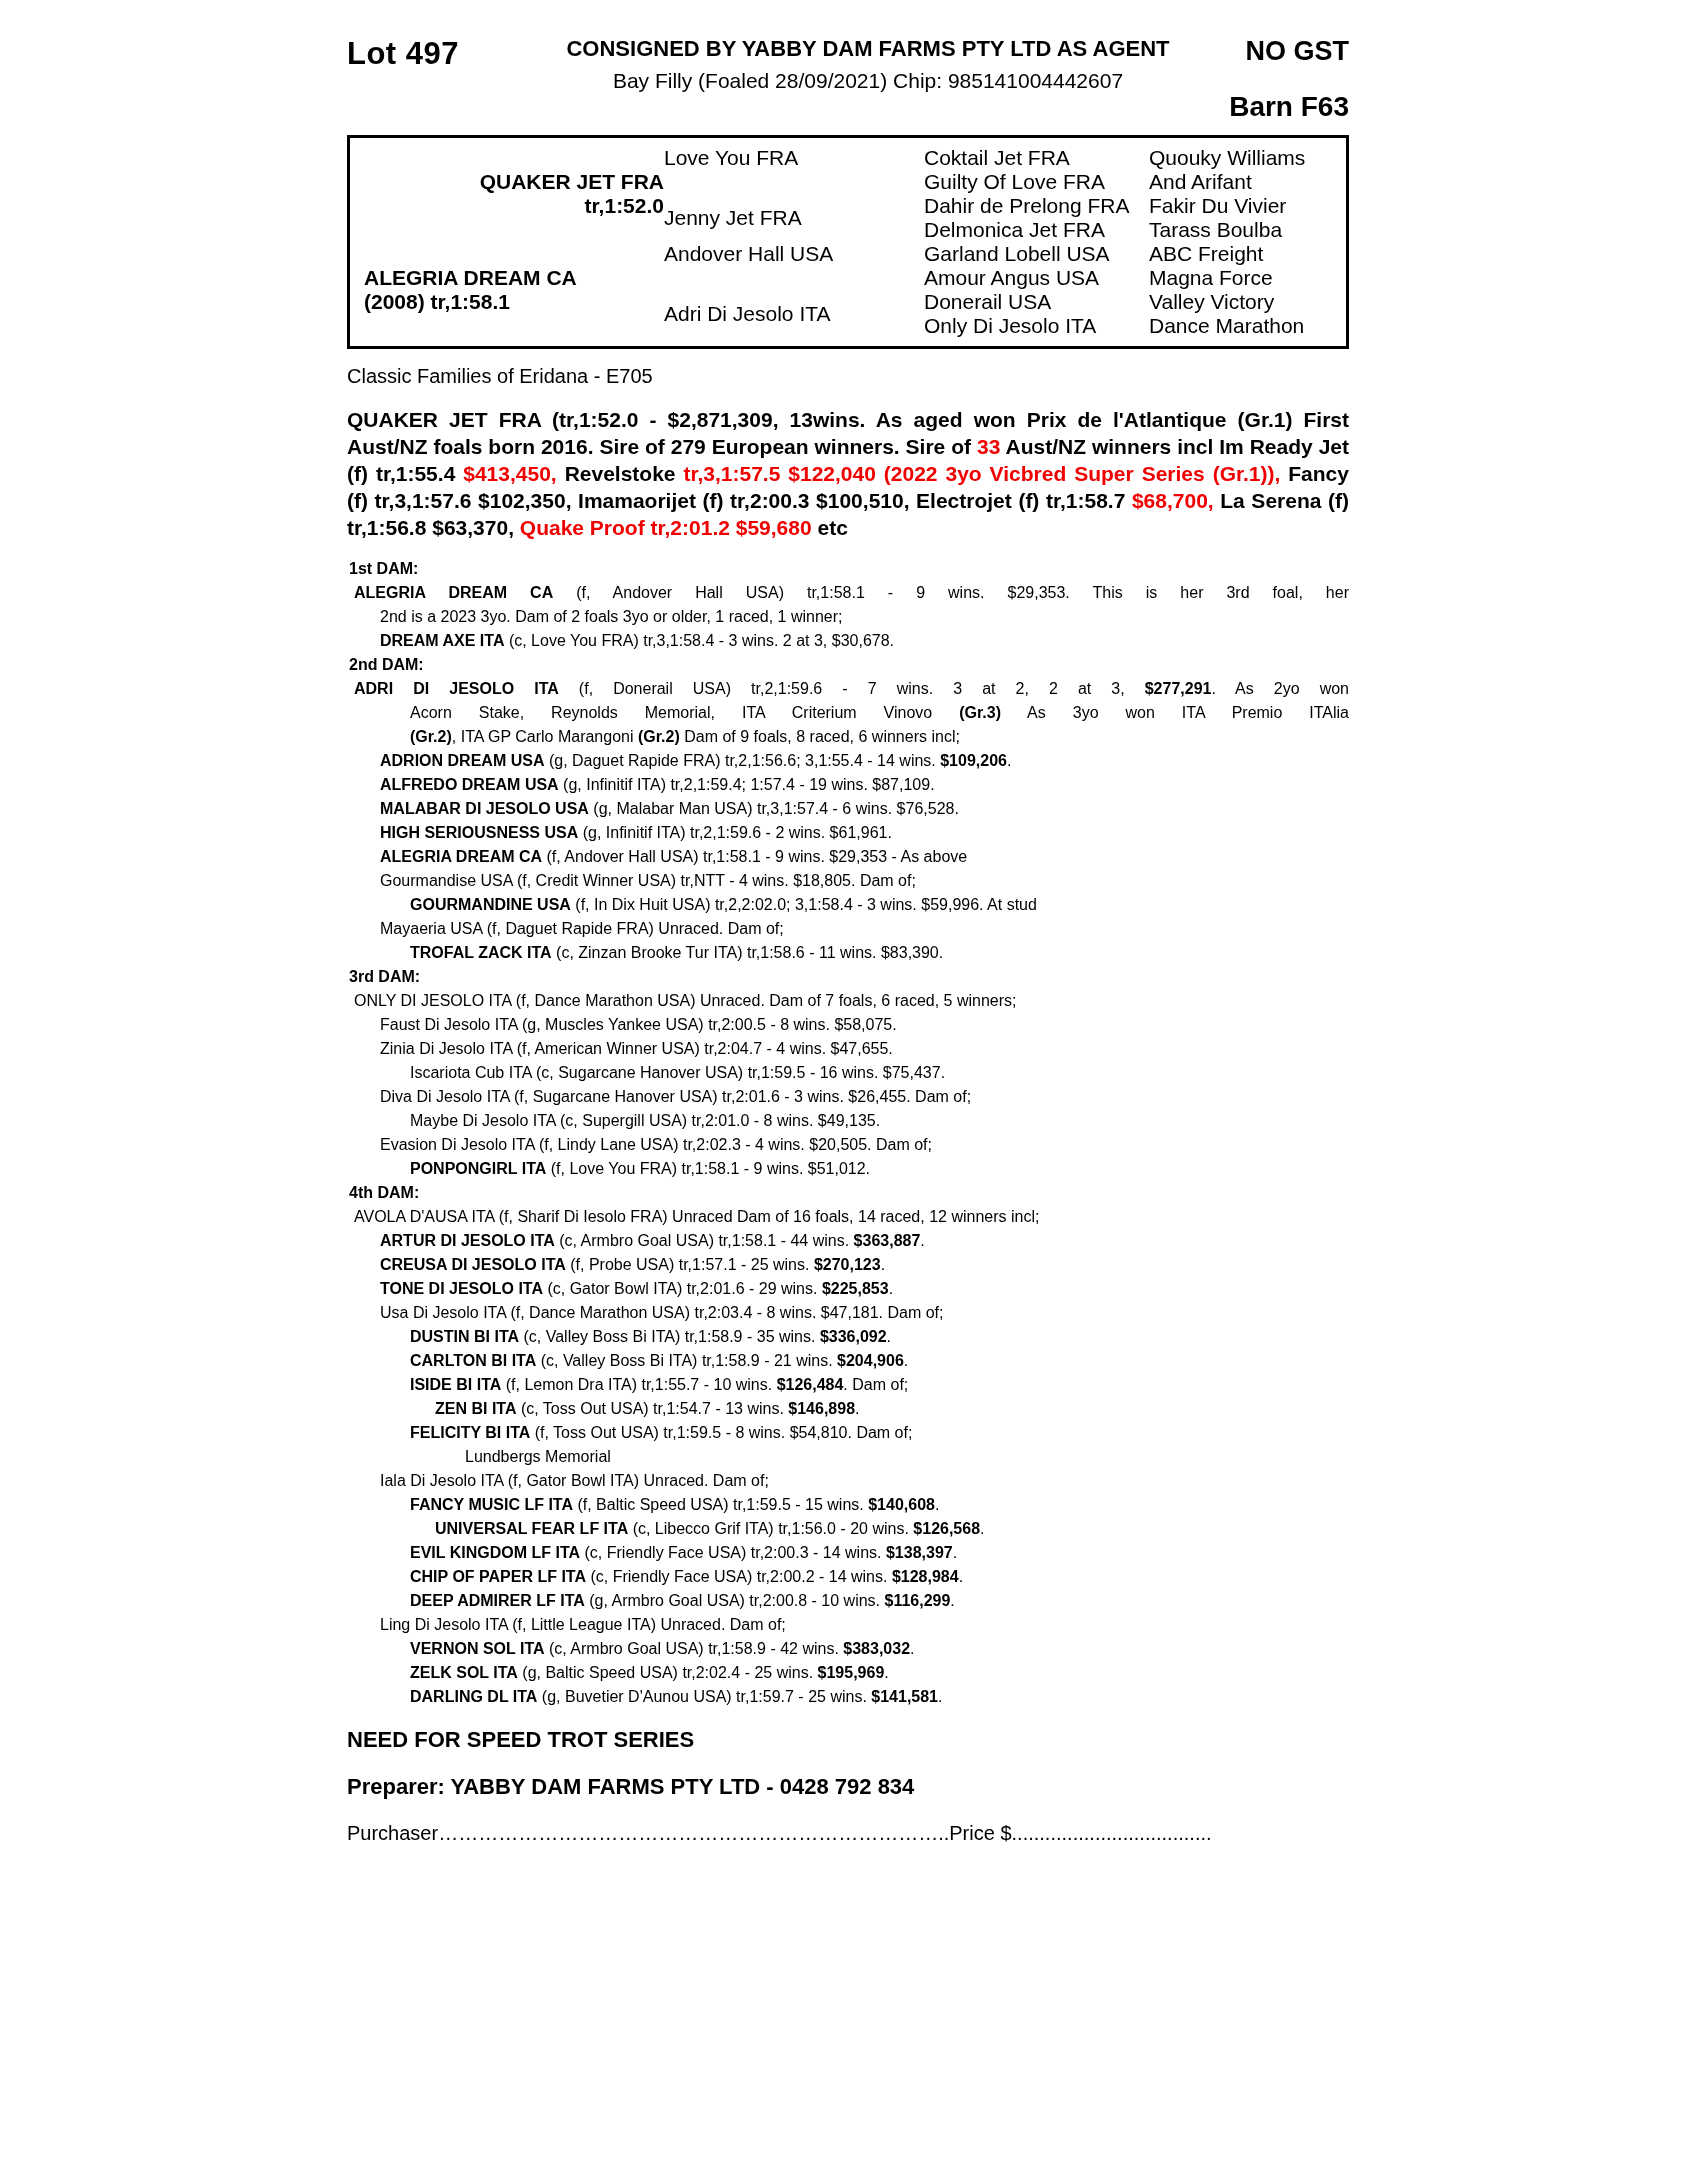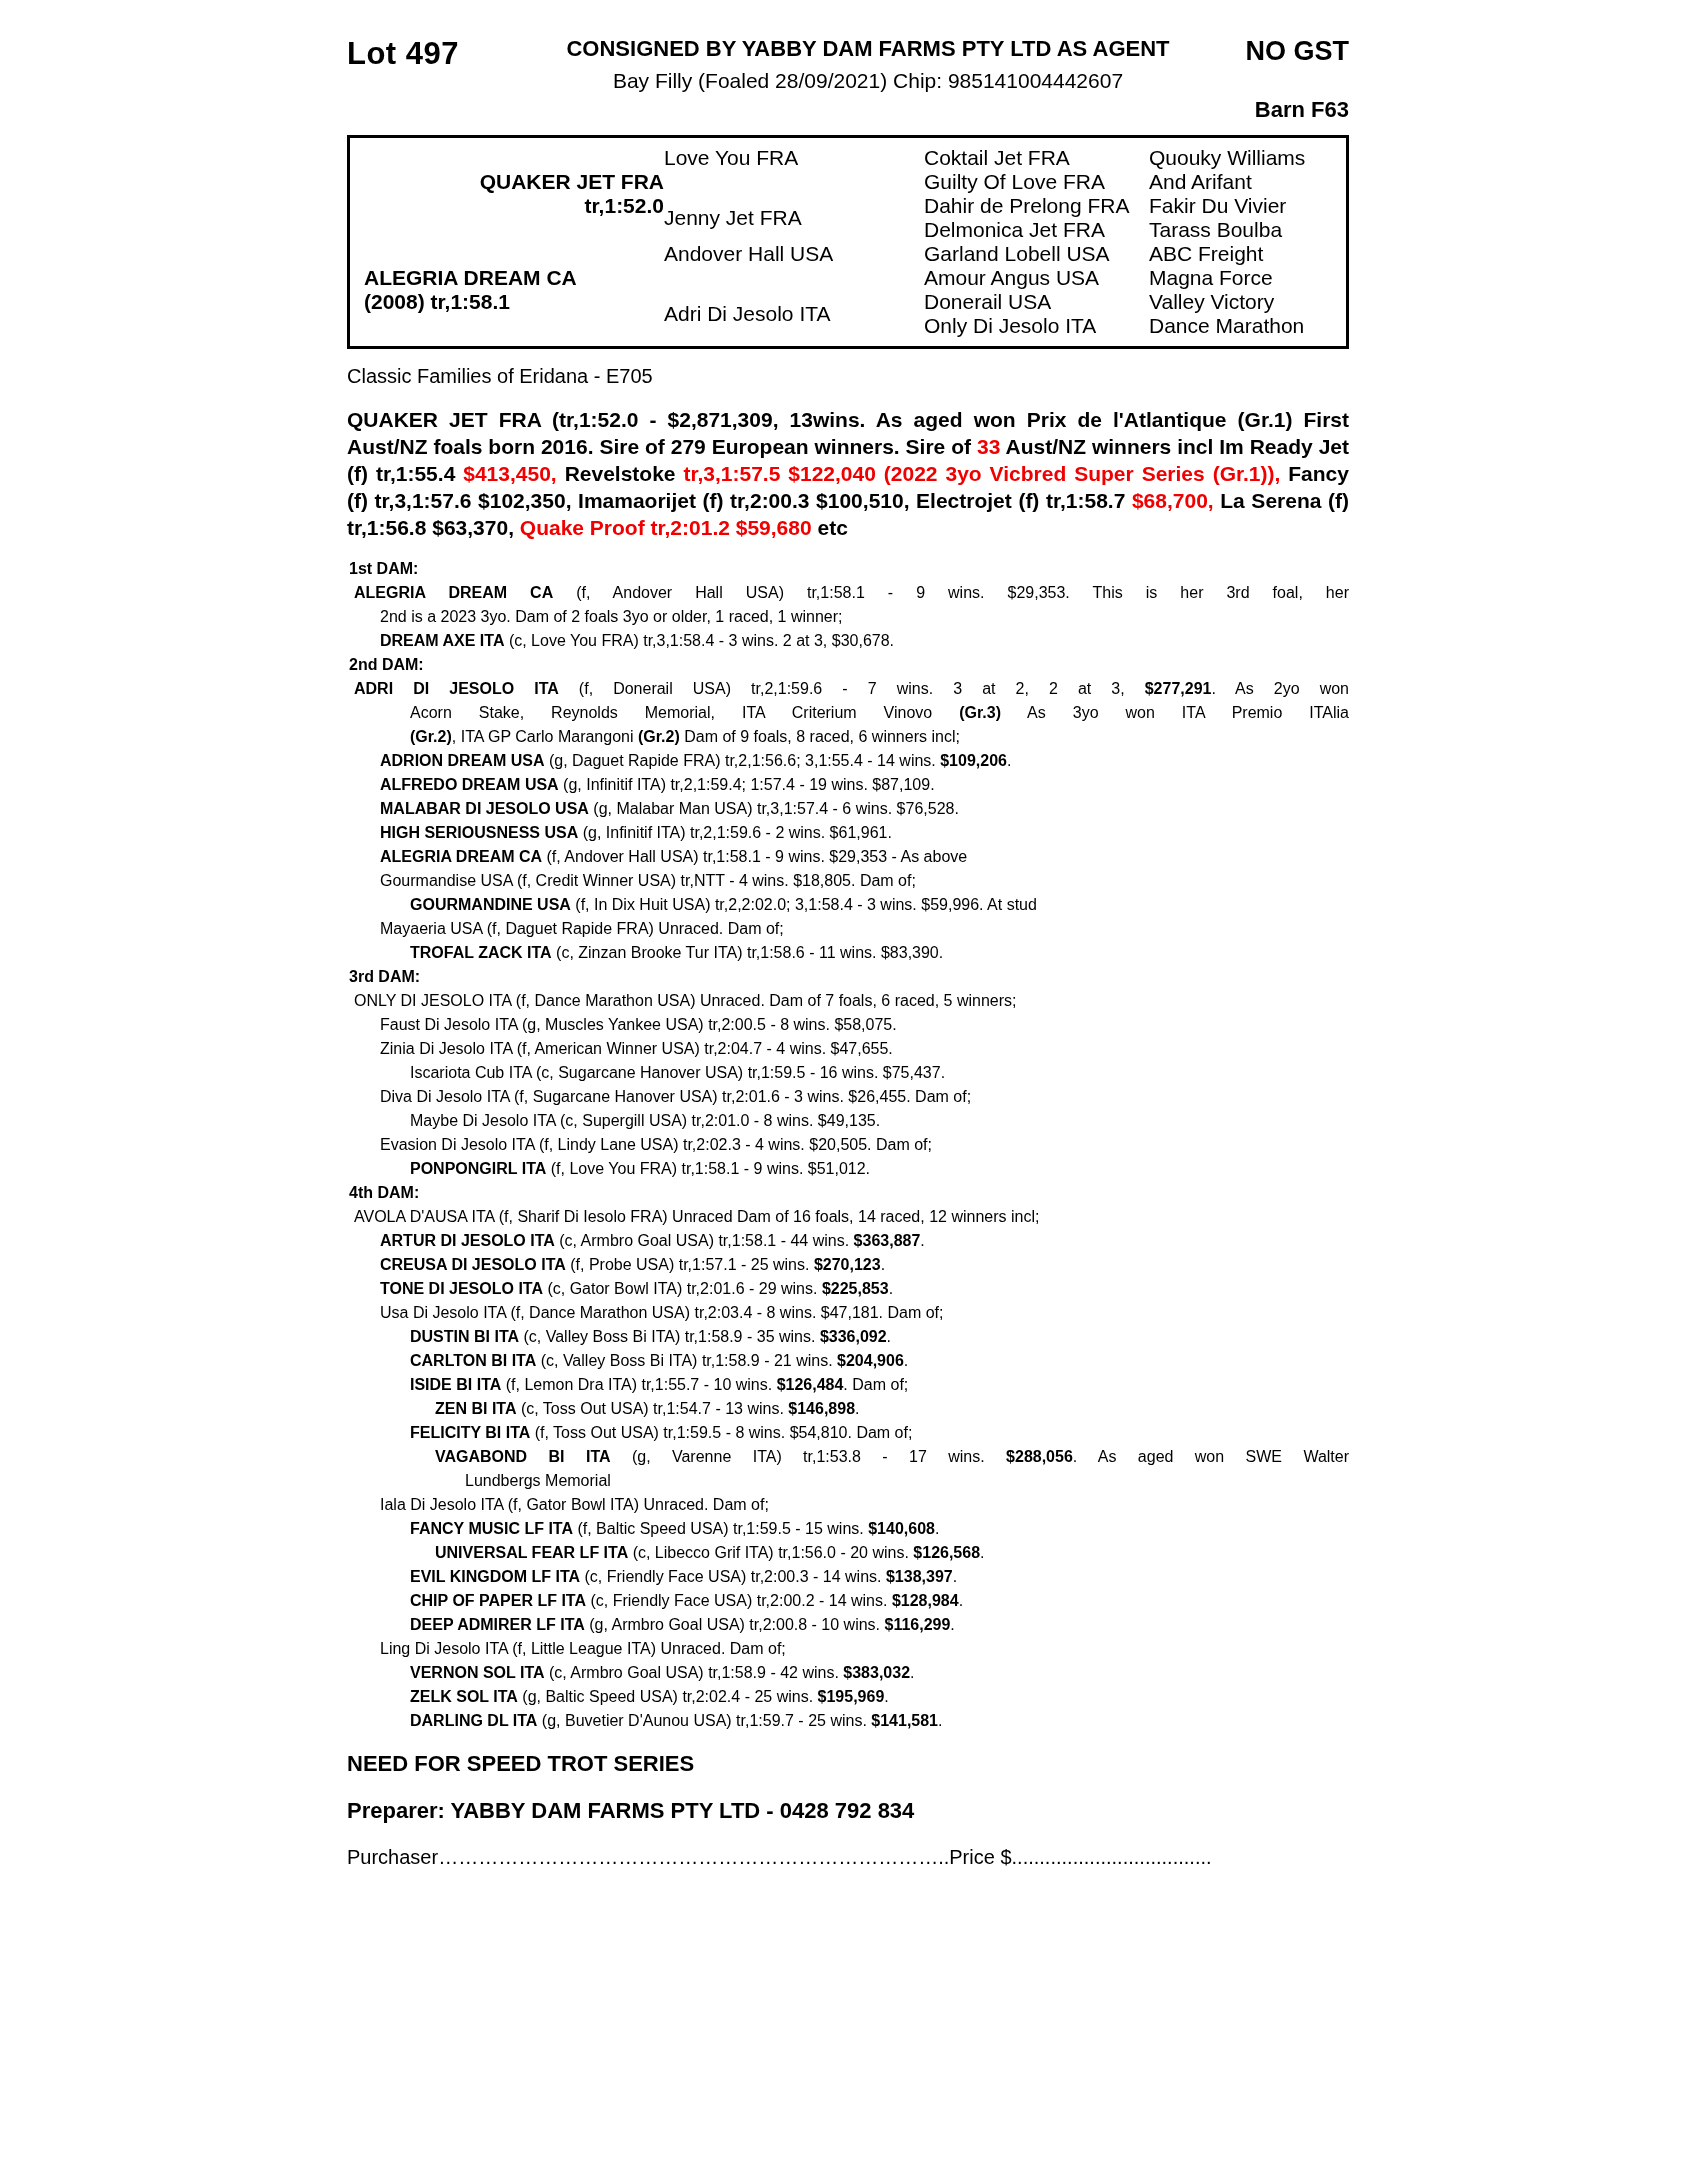--- a/index.html
+++ b/index.html
@@ -6,21 +6,21 @@
   body{width:1683px;height:2178px;position:relative;font-family:"Liberation Sans", sans-serif;color:#000;-webkit-font-smoothing:antialiased;}
   .page{position:absolute;left:347px;top:36px;width:1002px;}
   
   .hdr{display:grid;grid-template-columns:203px 1fr 163px;align-items:start;}
   .lot{font-size:31px;font-weight:bold;letter-spacing:0.5px;}
   .hdr-center{text-align:center;}
   .consigned{font-size:22px;font-weight:bold;}
   .foaling{font-size:21px;margin-top:7px;}
   .hdr-right{text-align:right;}
   .nogst{font-size:27px;font-weight:bold;}
-  .barn{font-size:22px;font-weight:bold;margin-top:30px;}
+  .barn{font-size:28px;font-weight:bold;margin-top:24px;}
   
   .ped-box{margin-top:12px;border:3px solid #000;padding:8px 6px 8px 14px;display:grid;
            grid-template-columns:300px 260px 225px auto;grid-auto-rows:24px;font-size:21px;}
   .ped-cell{white-space:nowrap;overflow:visible;}
   .ped-main{font-weight:bold;align-self:center;}
   .c1{grid-column:1;}
   .sire-cell{grid-row:1 / span 4;text-align:right;}
   .dam-cell{grid-row:5 / span 4;}
   .c2{grid-column:2;}
   .g0{grid-row:1 / span 2;align-self:start;}
@@ -140,21 +140,20 @@
       <div class="line i1"><span>AVOLA D'AUSA ITA (f, Sharif Di Iesolo FRA) Unraced Dam of 16 foals, 14 raced, 12 winners incl;</span></div>
       <div class="line i2"><span class="b">ARTUR DI JESOLO ITA</span><span> (c, Armbro Goal USA) tr,1:58.1 - 44 wins. </span><span class="b">$363,887</span><span>.</span></div>
       <div class="line i2"><span class="b">CREUSA DI JESOLO ITA</span><span> (f, Probe USA) tr,1:57.1 - 25 wins. </span><span class="b">$270,123</span><span>.</span></div>
       <div class="line i2"><span class="b">TONE DI JESOLO ITA</span><span> (c, Gator Bowl ITA) tr,2:01.6 - 29 wins. </span><span class="b">$225,853</span><span>.</span></div>
       <div class="line i2"><span>Usa Di Jesolo ITA (f, Dance Marathon USA) tr,2:03.4 - 8 wins. $47,181. Dam of;</span></div>
       <div class="line i3"><span class="b">DUSTIN BI ITA</span><span> (c, Valley Boss Bi ITA) tr,1:58.9 - 35 wins. </span><span class="b">$336,092</span><span>.</span></div>
       <div class="line i3"><span class="b">CARLTON BI ITA</span><span> (c, Valley Boss Bi ITA) tr,1:58.9 - 21 wins. </span><span class="b">$204,906</span><span>.</span></div>
       <div class="line i3"><span class="b">ISIDE BI ITA</span><span> (f, Lemon Dra ITA) tr,1:55.7 - 10 wins. </span><span class="b">$126,484</span><span>. Dam of;</span></div>
       <div class="line i4"><span class="b">ZEN BI ITA</span><span> (c, Toss Out USA) tr,1:54.7 - 13 wins. </span><span class="b">$146,898</span><span>.</span></div>
       <div class="line i3"><span class="b">FELICITY BI ITA</span><span> (f, Toss Out USA) tr,1:59.5 - 8 wins. $54,810. Dam of;</span></div>
-      <div class="line i4 jfull"><span class="b">VAGABOND BI ITA</span><span> (g, Varenne ITA) tr,1:53.8 - 17 wins. </span><span class="b">$288,056</span><span>. As aged won SWE Walter</span></div>
       <div class="line i5"><span>Lundbergs Memorial</span></div>
       <div class="line i2"><span>Iala Di Jesolo ITA (f, Gator Bowl ITA) Unraced. Dam of;</span></div>
       <div class="line i3"><span class="b">FANCY MUSIC LF ITA</span><span> (f, Baltic Speed USA) tr,1:59.5 - 15 wins. </span><span class="b">$140,608</span><span>.</span></div>
       <div class="line i4"><span class="b">UNIVERSAL FEAR LF ITA</span><span> (c, Libecco Grif ITA) tr,1:56.0 - 20 wins. </span><span class="b">$126,568</span><span>.</span></div>
       <div class="line i3"><span class="b">EVIL KINGDOM LF ITA</span><span> (c, Friendly Face USA) tr,2:00.3 - 14 wins. </span><span class="b">$138,397</span><span>.</span></div>
       <div class="line i3"><span class="b">CHIP OF PAPER LF ITA</span><span> (c, Friendly Face USA) tr,2:00.2 - 14 wins. </span><span class="b">$128,984</span><span>.</span></div>
       <div class="line i3"><span class="b">DEEP ADMIRER LF ITA</span><span> (g, Armbro Goal USA) tr,2:00.8 - 10 wins. </span><span class="b">$116,299</span><span>.</span></div>
       <div class="line i2"><span>Ling Di Jesolo ITA (f, Little League ITA) Unraced. Dam of;</span></div>
       <div class="line i3"><span class="b">VERNON SOL ITA</span><span> (c, Armbro Goal USA) tr,1:58.9 - 42 wins. </span><span class="b">$383,032</span><span>.</span></div>
       <div class="line i3"><span class="b">ZELK SOL ITA</span><span> (g, Baltic Speed USA) tr,2:02.4 - 25 wins. </span><span class="b">$195,969</span><span>.</span></div>

